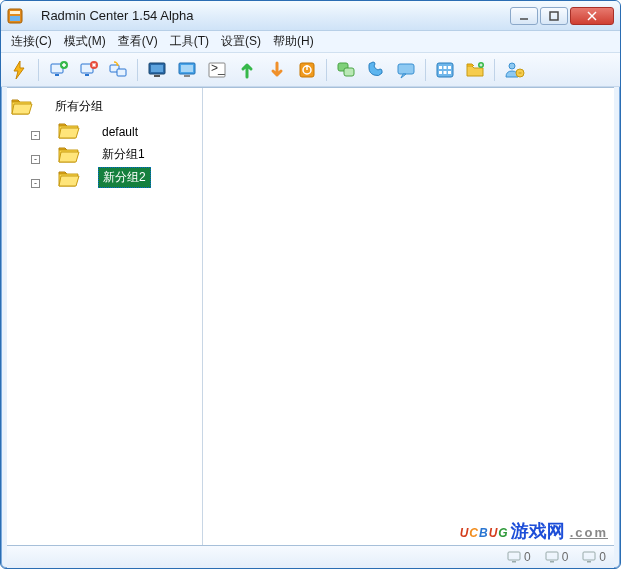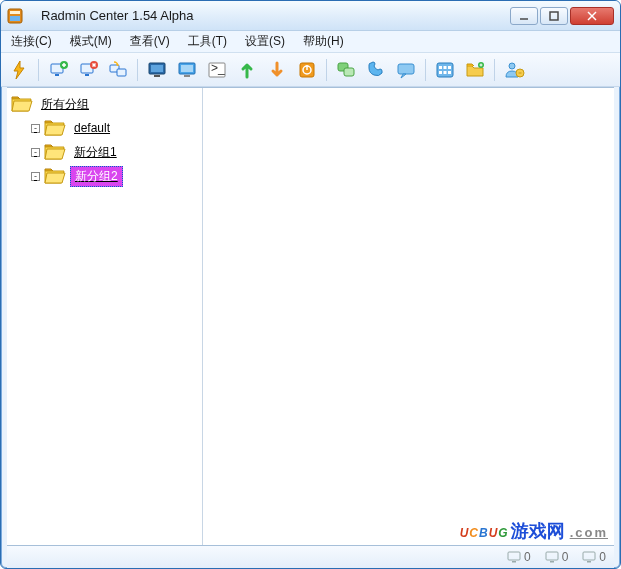--- a/index.html
+++ b/index.html
@@ -44,21 +44,21 @@
   }
   .winbtn.close { background: linear-gradient(to bottom, #e77a6f, #cf3f32); border-color: #a83028; width: 44px; }
   .winbtn.close svg { stroke: #fff; }
   .winbtn svg { width: 10px; height: 10px; stroke: #4a4a4a; stroke-width: 1.5; fill: none; }
   
   .menubar {
     height: 22px;
     display: flex;
     align-items: flex-end;
     padding: 0 6px;
-    gap: 10px;
+    gap: 4px;
     background: #eef6ff;
     border-bottom: 1px solid #d0e0f0;
   }
   .menubar .menu-item {
     color: #1a1a1a;
     cursor: pointer;
     padding: 2px 4px;
   }
   
   .toolbar {
@@ -96,32 +96,31 @@
     overflow: auto;
   }
   .list-pane {
     flex: 1;
     background: #fff;
     position: relative;
   }
   
   .tree-node {
     display: flex;
-    align-items: center;
+    align-items: flex-end;
     height: 24px;
     padding-left: 4px;
-    gap: 4px;
+    gap: 18px;
     cursor: pointer;
     white-space: nowrap;
-    text-decoration: underline;
   }
   .tree-node.child { padding-left: 24px; }
   .tree-node .folder-ico { width: 22px; height: 18px; }
   .tree-node .label { padding: 1px 4px; }
-  .tree-node.sel .label { background: #d946ef; color: #fff; border: 1px dotted #0066cc; }
+  .tree-node.sel .label { background: #15803d; color: #fff; border: 1px dotted #0066cc; }
   .tree-node .expander { width:9px; height:9px; border:1px solid #888; font-size:9px; line-height:7px; text-align:center; color:#444; background:#fff;}
   
   .watermark {
     position: absolute;
     right: 6px; bottom: 2px;
     font-size: 22px;
     font-weight: 700;
     font-style: italic;
     display: flex; align-items: baseline; gap: 1px;
     pointer-events: none;

